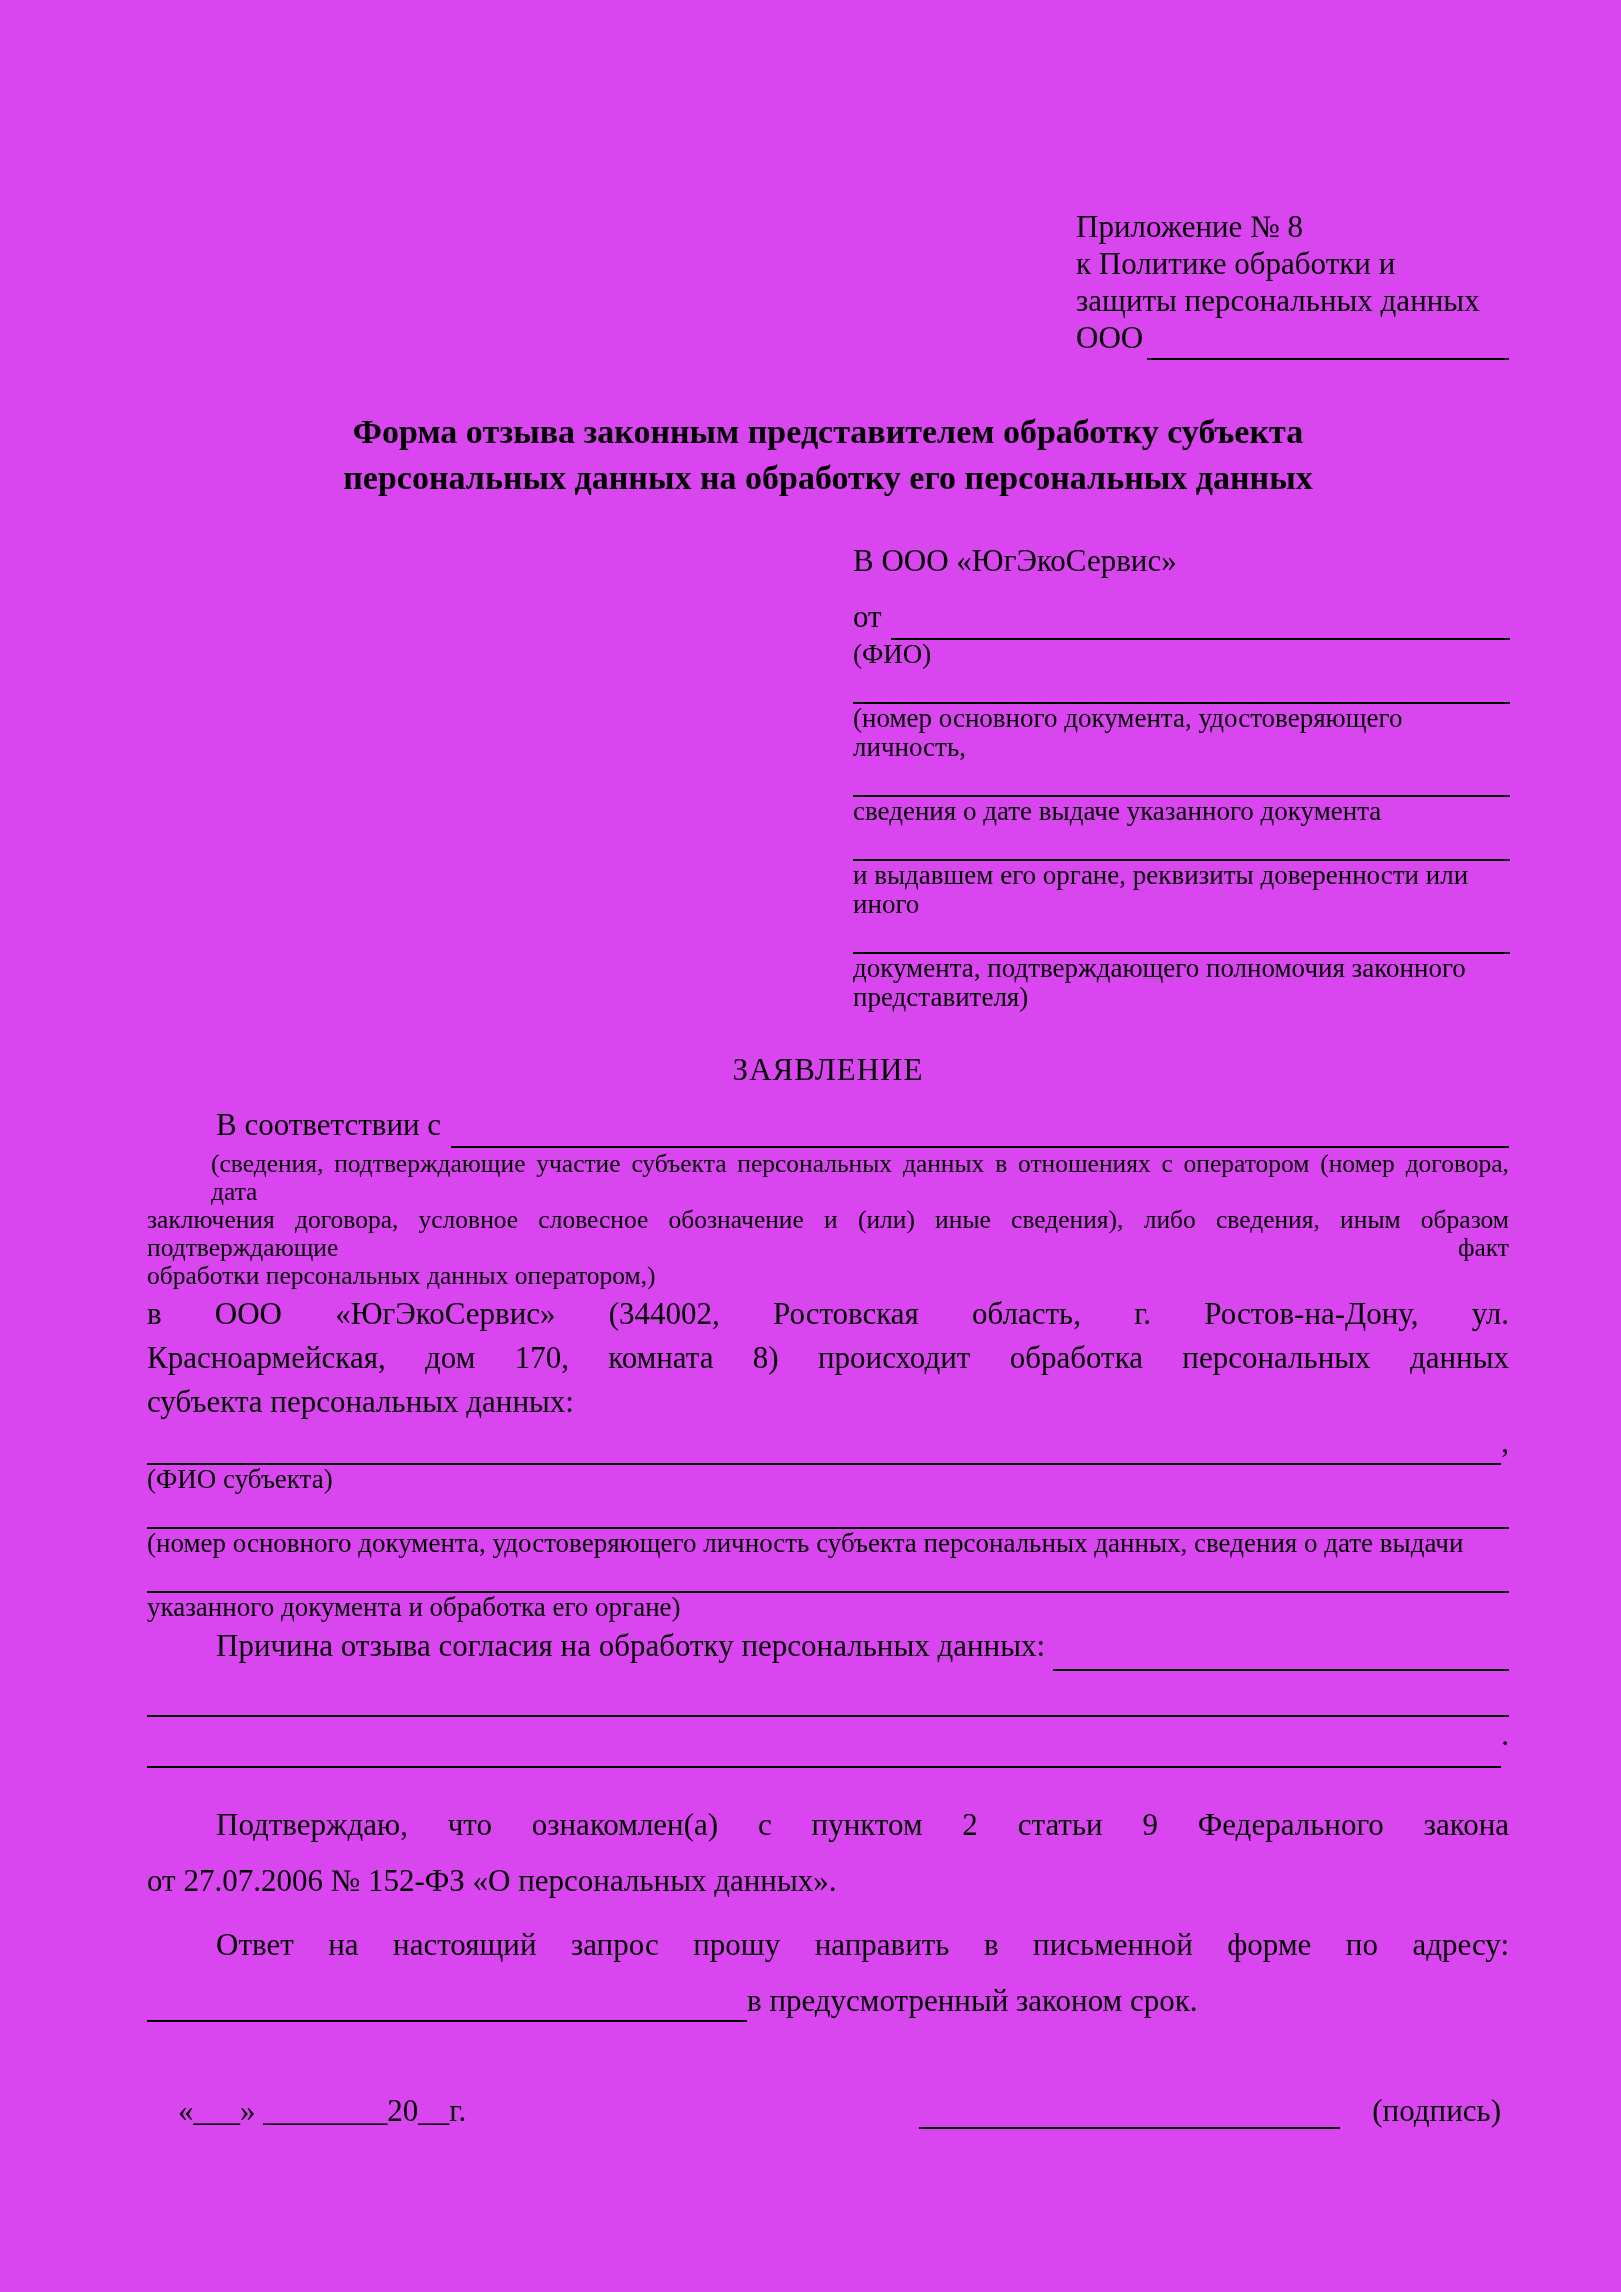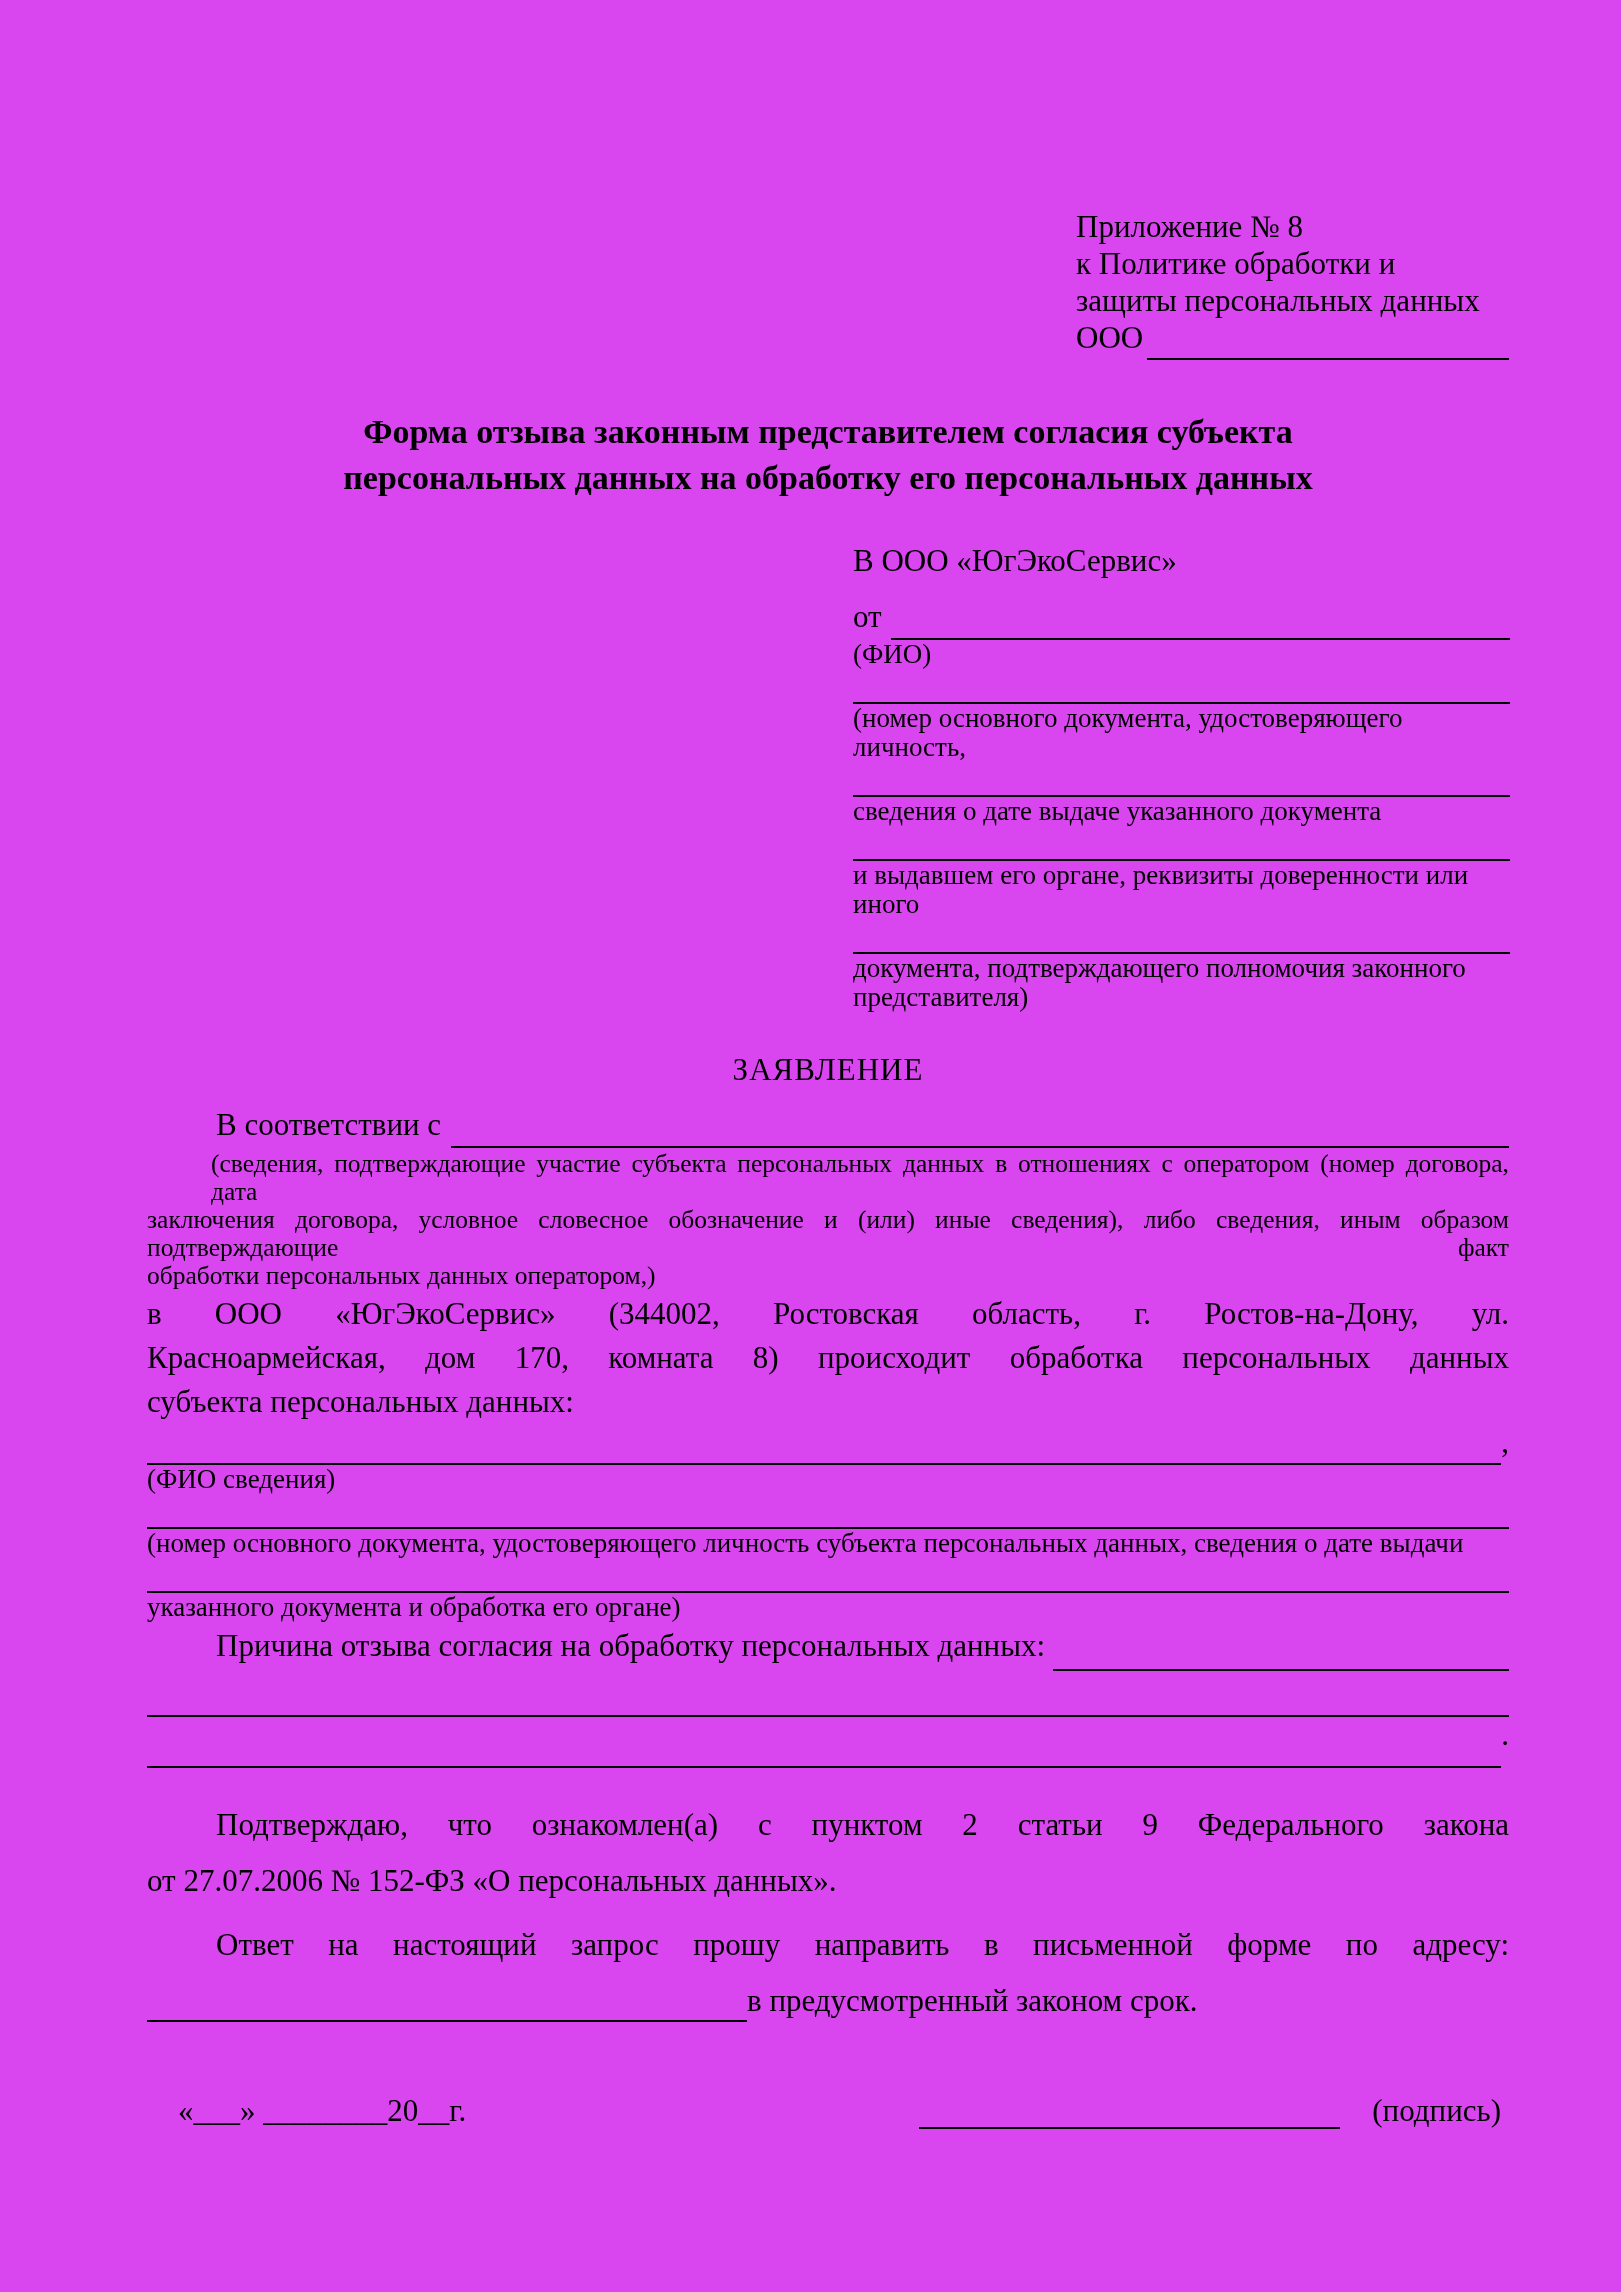--- a/index.html
+++ b/index.html
@@ -70,21 +70,21 @@
     <div>Приложение № 8</div>
     <div>к Политике обработки и</div>
     <div>защиты персональных данных</div>
     <div class="row">
       <span class="nw">ООО</span>
       <span class="blank fill"></span>
     </div>
   </div>
 
   <div class="title">
-    <div>Форма отзыва законным представителем согласия субъекта</div>
+    <div>Форма отзыва законным представителем обработку субъекта</div>
     <div>персональных данных на обработку его персональных данных</div>
   </div>
 
   <div class="addr">
     <div class="addr-to">В ООО «ЮгЭкоСервис»</div>
     <div class="row from-row">
       <span class="nw">от</span>
       <span class="blank fill"></span>
     </div>
     <div class="cap">(ФИО)</div>
@@ -114,21 +114,21 @@
   <div class="p2">
     <div class="jline">в ООО «ЮгЭкоСервис» (344002, Ростовская область, г. Ростов-на-Дону, ул.</div>
     <div class="jline">Красноармейская, дом 170, комната 8) происходит обработка персональных данных</div>
     <div>субъекта персональных данных:</div>
   </div>
 
   <div class="row fio-row">
     <span class="blank fill"></span>
     <span>,</span>
   </div>
-  <div class="cap">(ФИО сведения)</div>
+  <div class="cap">(ФИО субъекта)</div>
 
   <div class="wline full"></div>
   <div class="cap">(номер основного документа, удостоверяющего личность субъекта персональных данных, сведения о дате выдачи</div>
   <div class="wline full"></div>
   <div class="cap">указанного документа и обработка его органе)</div>
 
 
   <div class="row p4">
     <span class="nw">Причина отзыва согласия на обработку персональных данных:</span>
     <span class="blank fill"></span>

